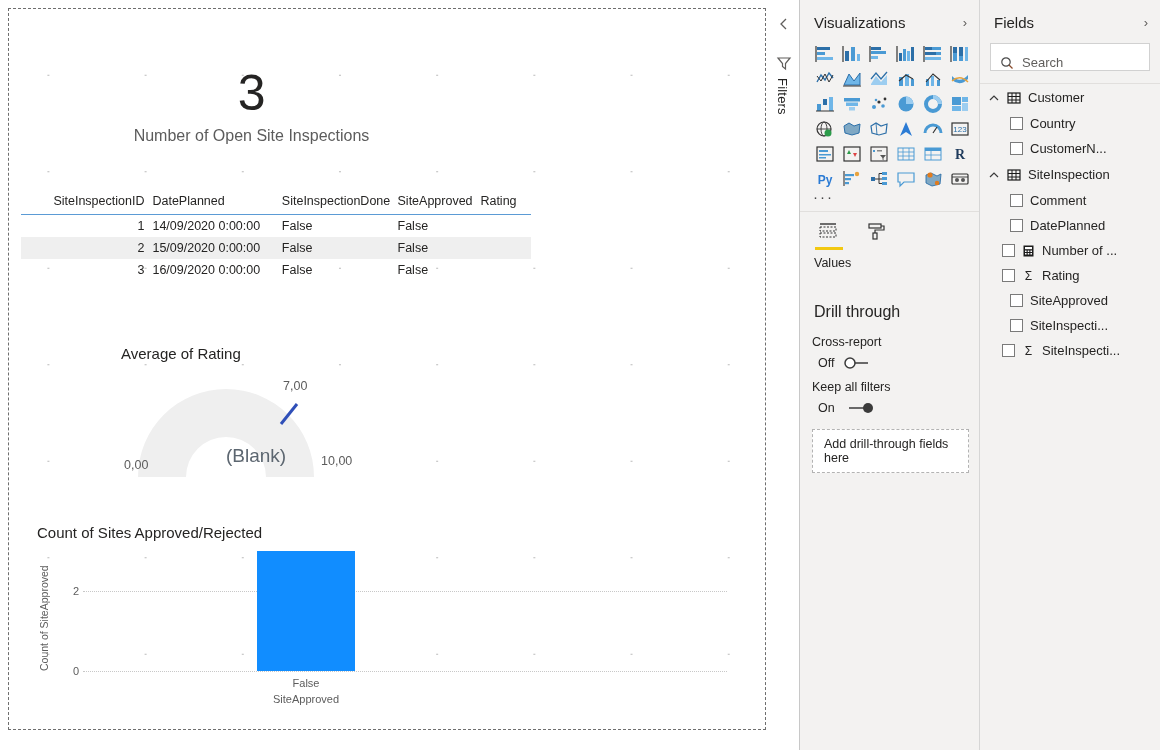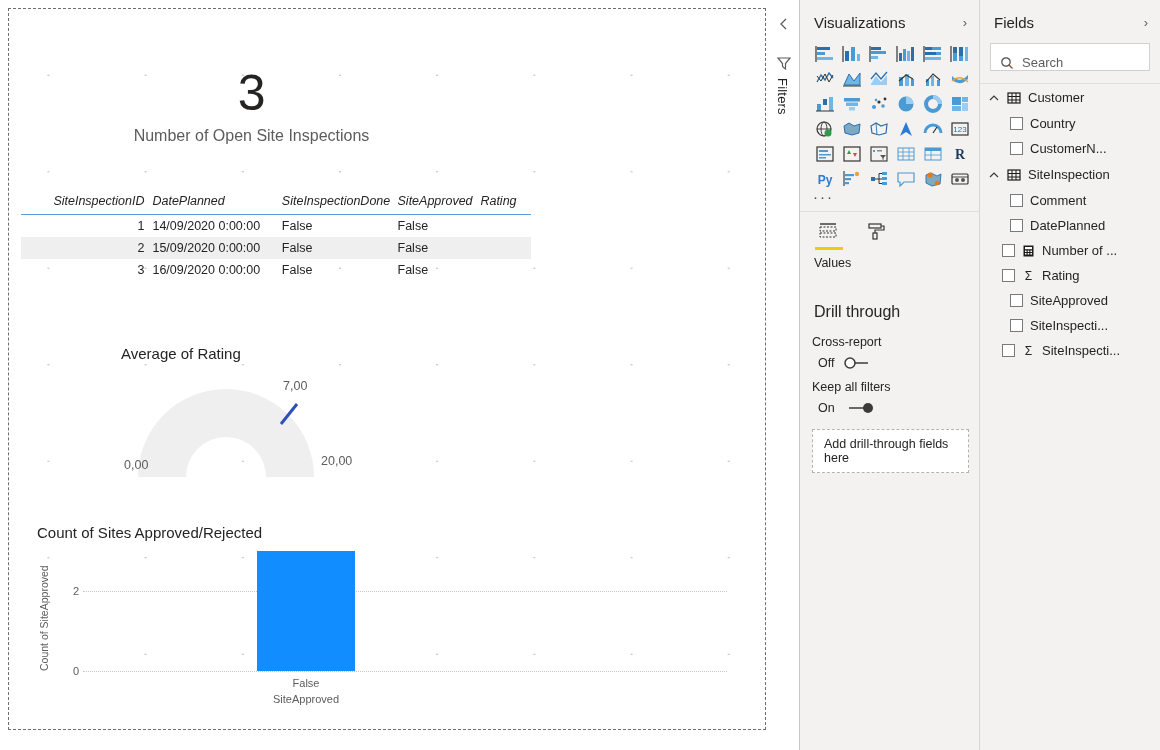--- a/index.html
+++ b/index.html
@@ -51,21 +51,20 @@
   .table-visual { left: 12px; top: 182px; width: 510px; }
   table.pbi-table { border-collapse: collapse; width: 100%; font-size: 12.5px; }
   table.pbi-table th {
     font-weight: 400;
     color: #252423;
     text-align: left;
     padding: 3px 6px 6px 0;
     border-bottom: 1px solid #5b9bd5;
     white-space: nowrap;
     font-size: 12.5px;
-    font-style: italic;
   }
   table.pbi-table th.num, table.pbi-table td.num { text-align: right; padding-right: 8px; }
   table.pbi-table td {
     padding: 4px 6px 4px 0;
     color: #252423;
     white-space: nowrap;
     font-size: 12.5px;
   }
   table.pbi-table tbody tr.alt { background: #efefef; }
   .col-id { width: 130px; }
@@ -298,22 +297,23 @@
         </table>
       </div>
 
       <div class="vis gauge-visual">
         <div class="gauge-title">Average of Rating</div>
         <div class="gauge-wrap">
           <svg class="gauge-svg" width="220" height="115" viewBox="0 0 220 115">
             <path d="M 22 105 A 88 88 0 0 1 198 105 L 150 105 A 40 40 0 0 0 70 105 Z" fill="#EFEFEF"></path>
             <line x1="165" y1="52" x2="181" y2="32" stroke="#2F4FB8" stroke-width="3"></line>
           </svg>
+          <div class="gauge-center-label">(Blank)</div>
           <div class="gauge-min">0,00</div>
-          <div class="gauge-max">20,00</div>
+          <div class="gauge-max">10,00</div>
           <div class="gauge-target">7,00</div>
         </div>
       </div>
 
       <div class="vis bar-visual">
         <div class="bar-title">Count of Sites Approved/Rejected</div>
         <div class="plot">
           <div class="y-axis-title" style="top:118px">Count of SiteApproved</div>
           <div class="y-ticks-col">
             <div class="y-tick" style="top:32px">2</div>

